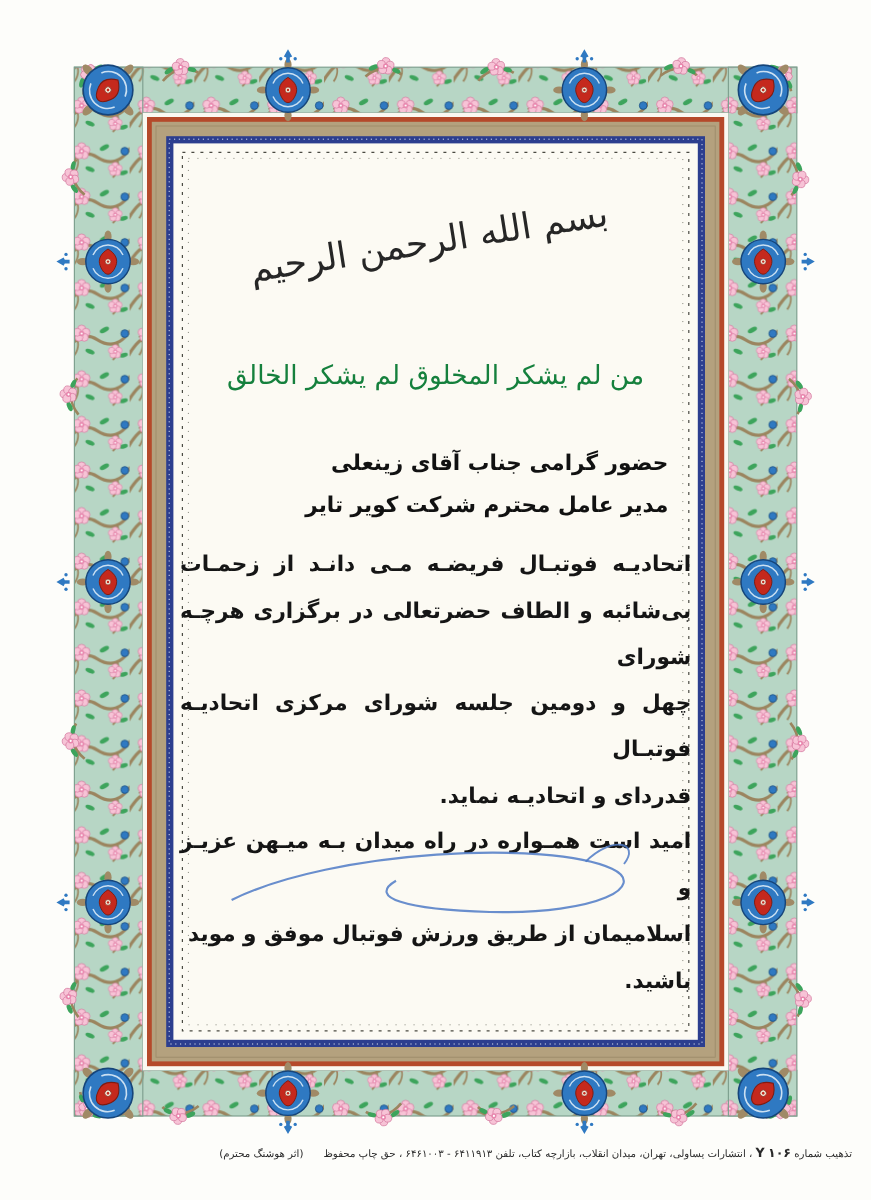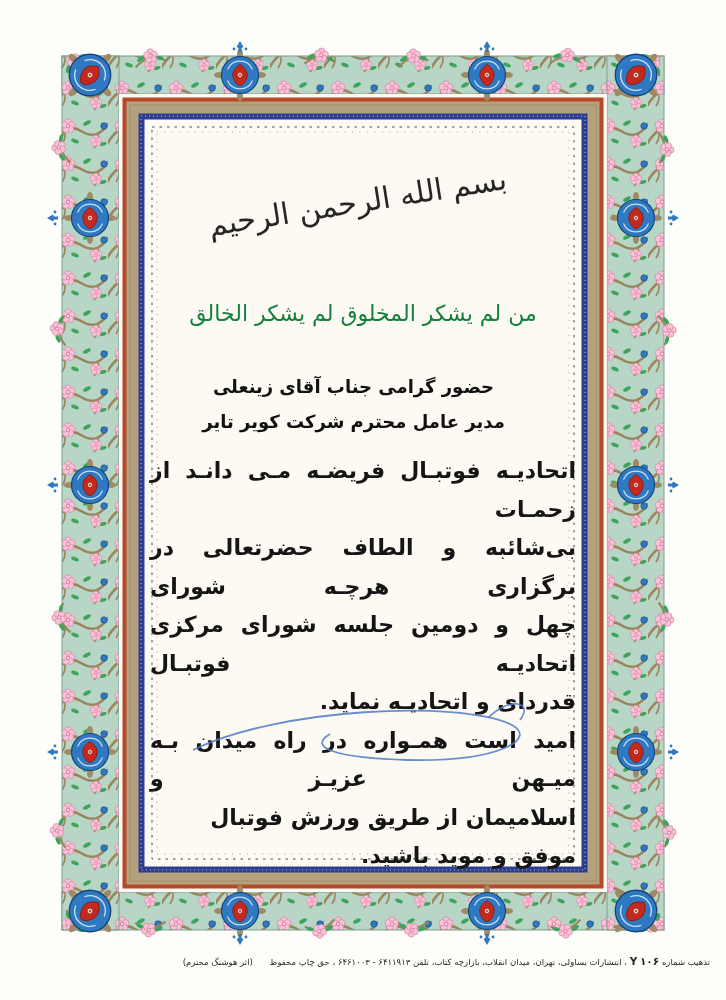--- a/index.html
+++ b/index.html
@@ -4,23 +4,23 @@
 <style>
   html,body{margin:0;padding:0;background:#ffffff;}
   .page{position:relative;width:726px;height:1000px;background:#fdfdfa;
         font-family:"DejaVu Sans",sans-serif;overflow:hidden;}
   .border-art{position:absolute;left:0;top:0;}
   .abs{position:absolute;left:150px;width:426px;}
   .bismillah{top:184px;height:106px;font-size:30px;color:#262626;text-align:center;
              direction:rtl;transform:rotate(-9deg);}
   .hadith{top:301px;font-size:22px;color:#15803d;text-align:center;direction:rtl;
           letter-spacing:.5px;}
-  .addressee{top:369px;direction:rtl;text-align:center;padding-right:19px;box-sizing:border-box;
+  .addressee{top:369px;direction:rtl;text-align:right;padding-right:19px;box-sizing:border-box;
              font-weight:bold;font-size:18px;line-height:35px;color:#111;}
-  .body-text{top:452px;direction:rtl;font-weight:bold;font-size:22px;line-height:38.5px;color:#151515;}
+  .body-text{top:452px;direction:rtl;font-weight:bold;font-size:18px;line-height:38.5px;color:#151515;}
   .jline{text-align:justify;text-align-last:justify;}
   .rline{text-align:right;}
   .signature{top:699px;text-align:center;direction:rtl;font-weight:bold;font-size:18px;
              line-height:31px;color:#101010;}
   .ink{position:absolute;left:158px;top:686px;pointer-events:none;}
   .footer{position:absolute;top:955px;right:16px;direction:rtl;font-size:8.5px;color:#2a2a2a;
           white-space:nowrap;}
   .bnum{font-weight:bold;font-size:10.5px;}
   .artist{margin-right:14px;}
 </style>

